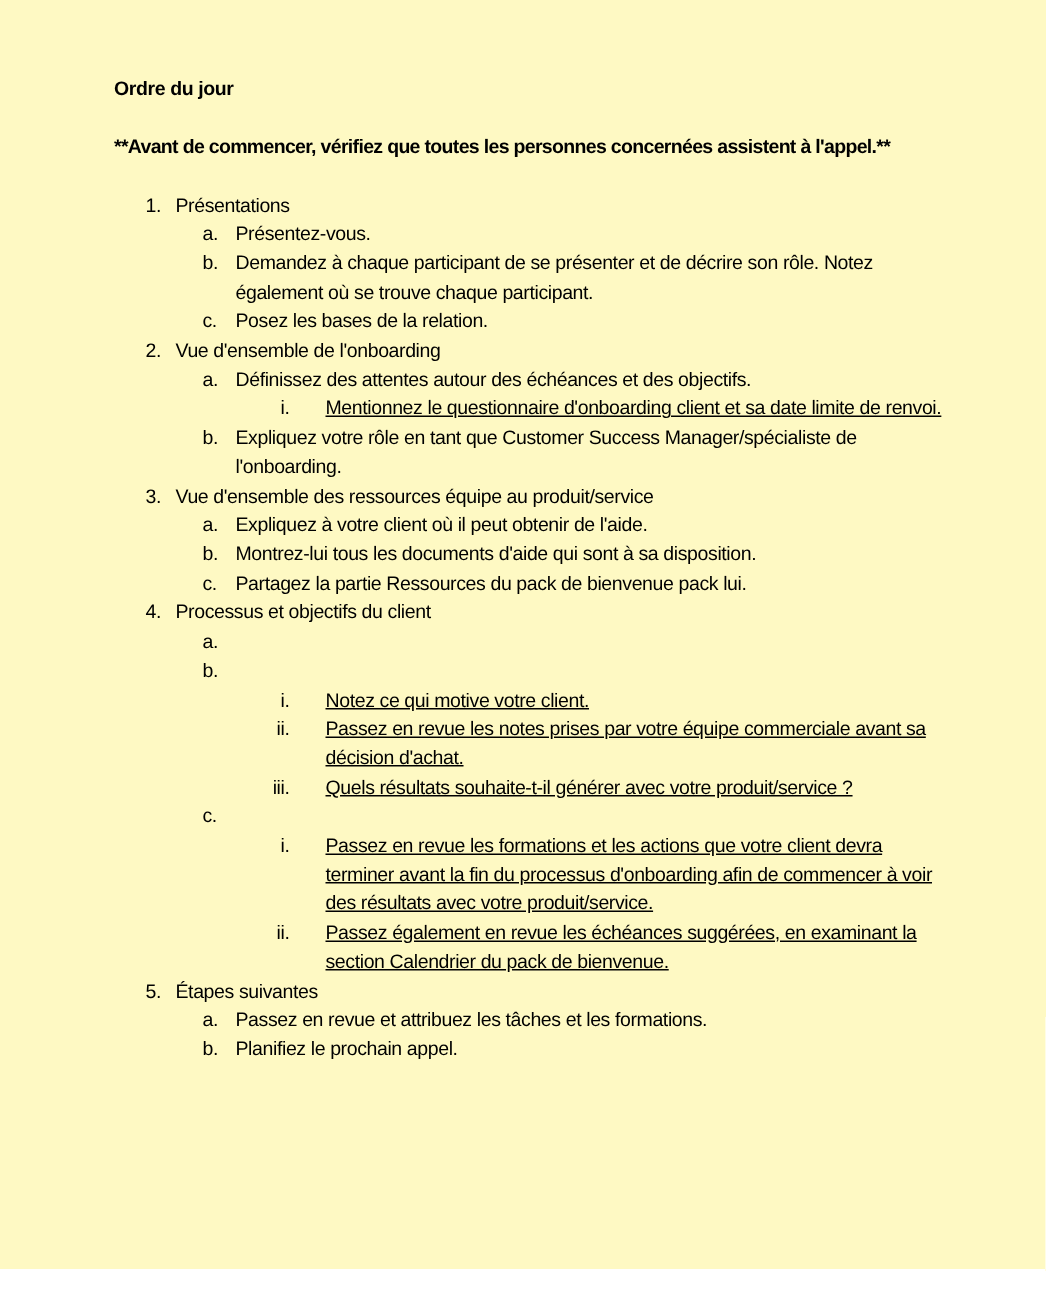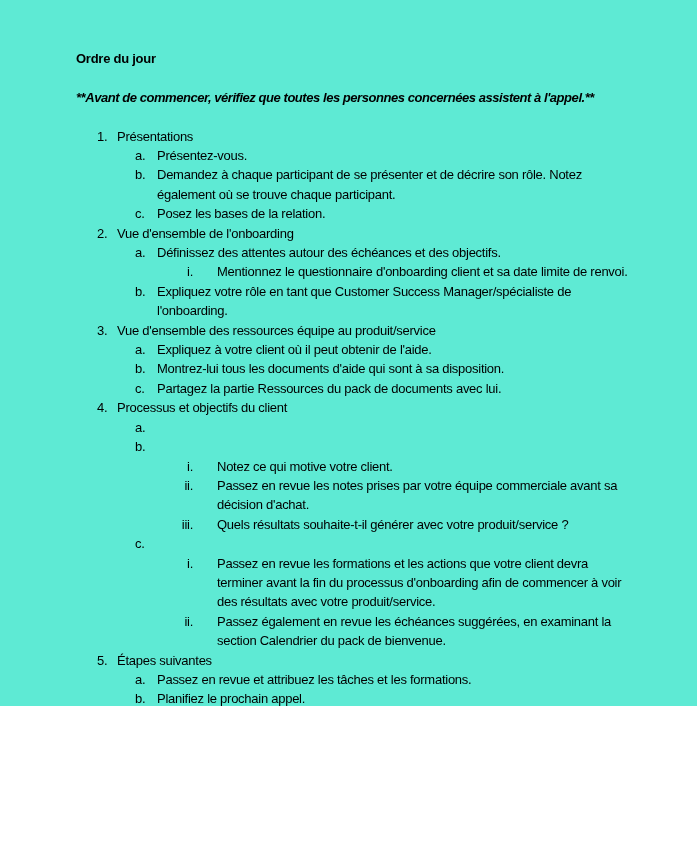--- a/index.html
+++ b/index.html
@@ -1,32 +1,32 @@
 <!DOCTYPE html>
 <html><head>
 <meta charset="utf-8">
 <style>
   html,body{margin:0;padding:0;background:#ffffff;}
   .page{
     position:relative;
-    width:697px;height:706px;
-    background:#5eead4;color:#000000;
+    width:697px;height:846px;
+    background:#fef9c3;color:#000000;
     font-family:"Liberation Sans",sans-serif;
     font-size:13px;line-height:19.4px;letter-spacing:-0.26px;
     overflow:hidden;
   }
   .content{padding:49px 0 0 76px;width:554px;}
   .para{margin:0 0 19.4px 0;font-weight:bold;}
-  .notice{white-space:nowrap;letter-spacing:-0.45px;font-style:italic;}
+  .notice{white-space:nowrap;letter-spacing:-0.45px;}
   .row{display:flex;align-items:flex-start;}
   .marker{flex:none;}
   .lvl1 .marker{margin-left:21px;width:20px;}
   .lvl2 .marker{margin-left:59px;width:22px;}
   .lvl3 .marker{margin-left:63px;width:54px;text-align:right;}
-  .lvl3 .text{padding-left:24px;}
+  .lvl3 .text{padding-left:24px;text-decoration:underline;}
   .text{flex:1 1 auto;min-width:0;}
 </style>
 </head>
 <body>
 
 <div class="page">
   <div class="content">
 
     <p class="para">Ordre du jour</p>
     <p class="para notice">**Avant de commencer, vérifiez que toutes les personnes concernées assistent à l'appel.**</p>
@@ -74,21 +74,21 @@
       <div class="row lvl2">
         <span class="marker">a.</span>
         <span class="text">Expliquez à votre client où il peut obtenir de l'aide.</span>
       </div>
       <div class="row lvl2">
         <span class="marker">b.</span>
         <span class="text">Montrez-lui tous les documents d'aide qui sont à sa disposition.</span>
       </div>
       <div class="row lvl2">
         <span class="marker">c.</span>
-        <span class="text">Partagez la partie Ressources du pack de documents avec lui.</span>
+        <span class="text">Partagez la partie Ressources du pack de bienvenue pack lui.</span>
       </div>
 
       <div class="row lvl1">
         <span class="marker">4.</span>
         <span class="text">Processus et objectifs du client</span>
       </div>
       <div class="row lvl2">
         <span class="marker">a.</span>
       </div>
       <div class="row lvl2">

